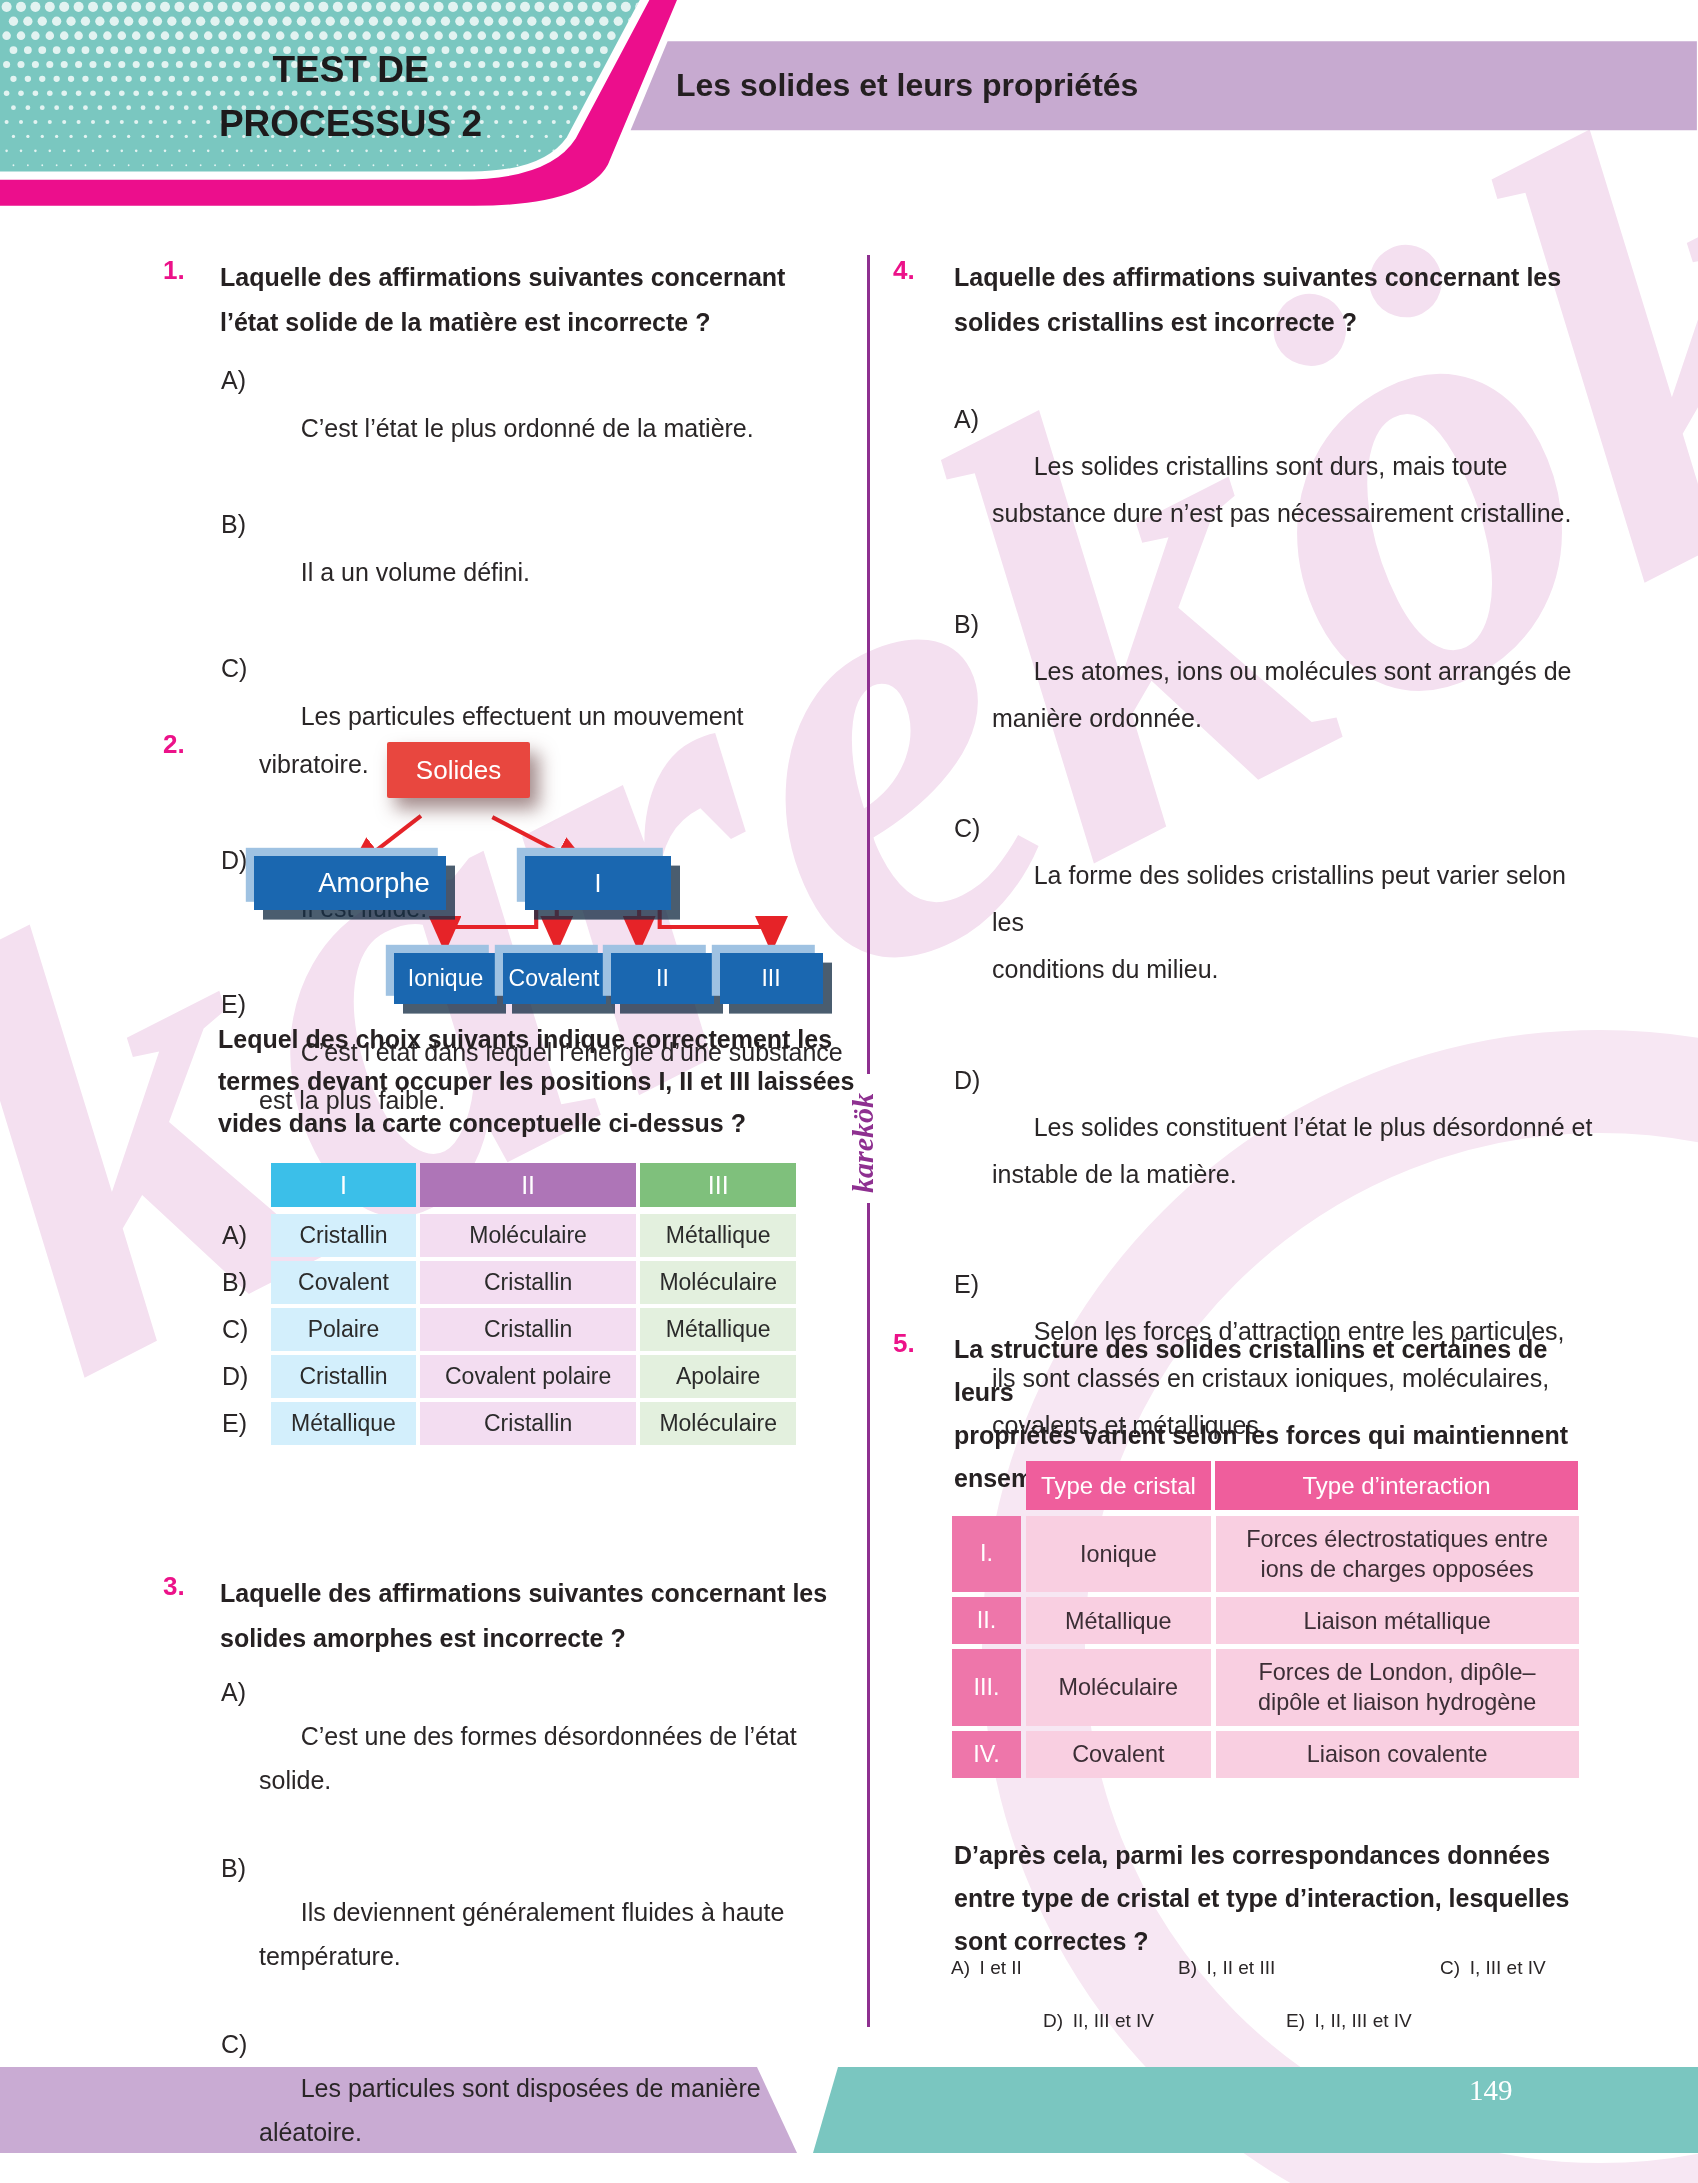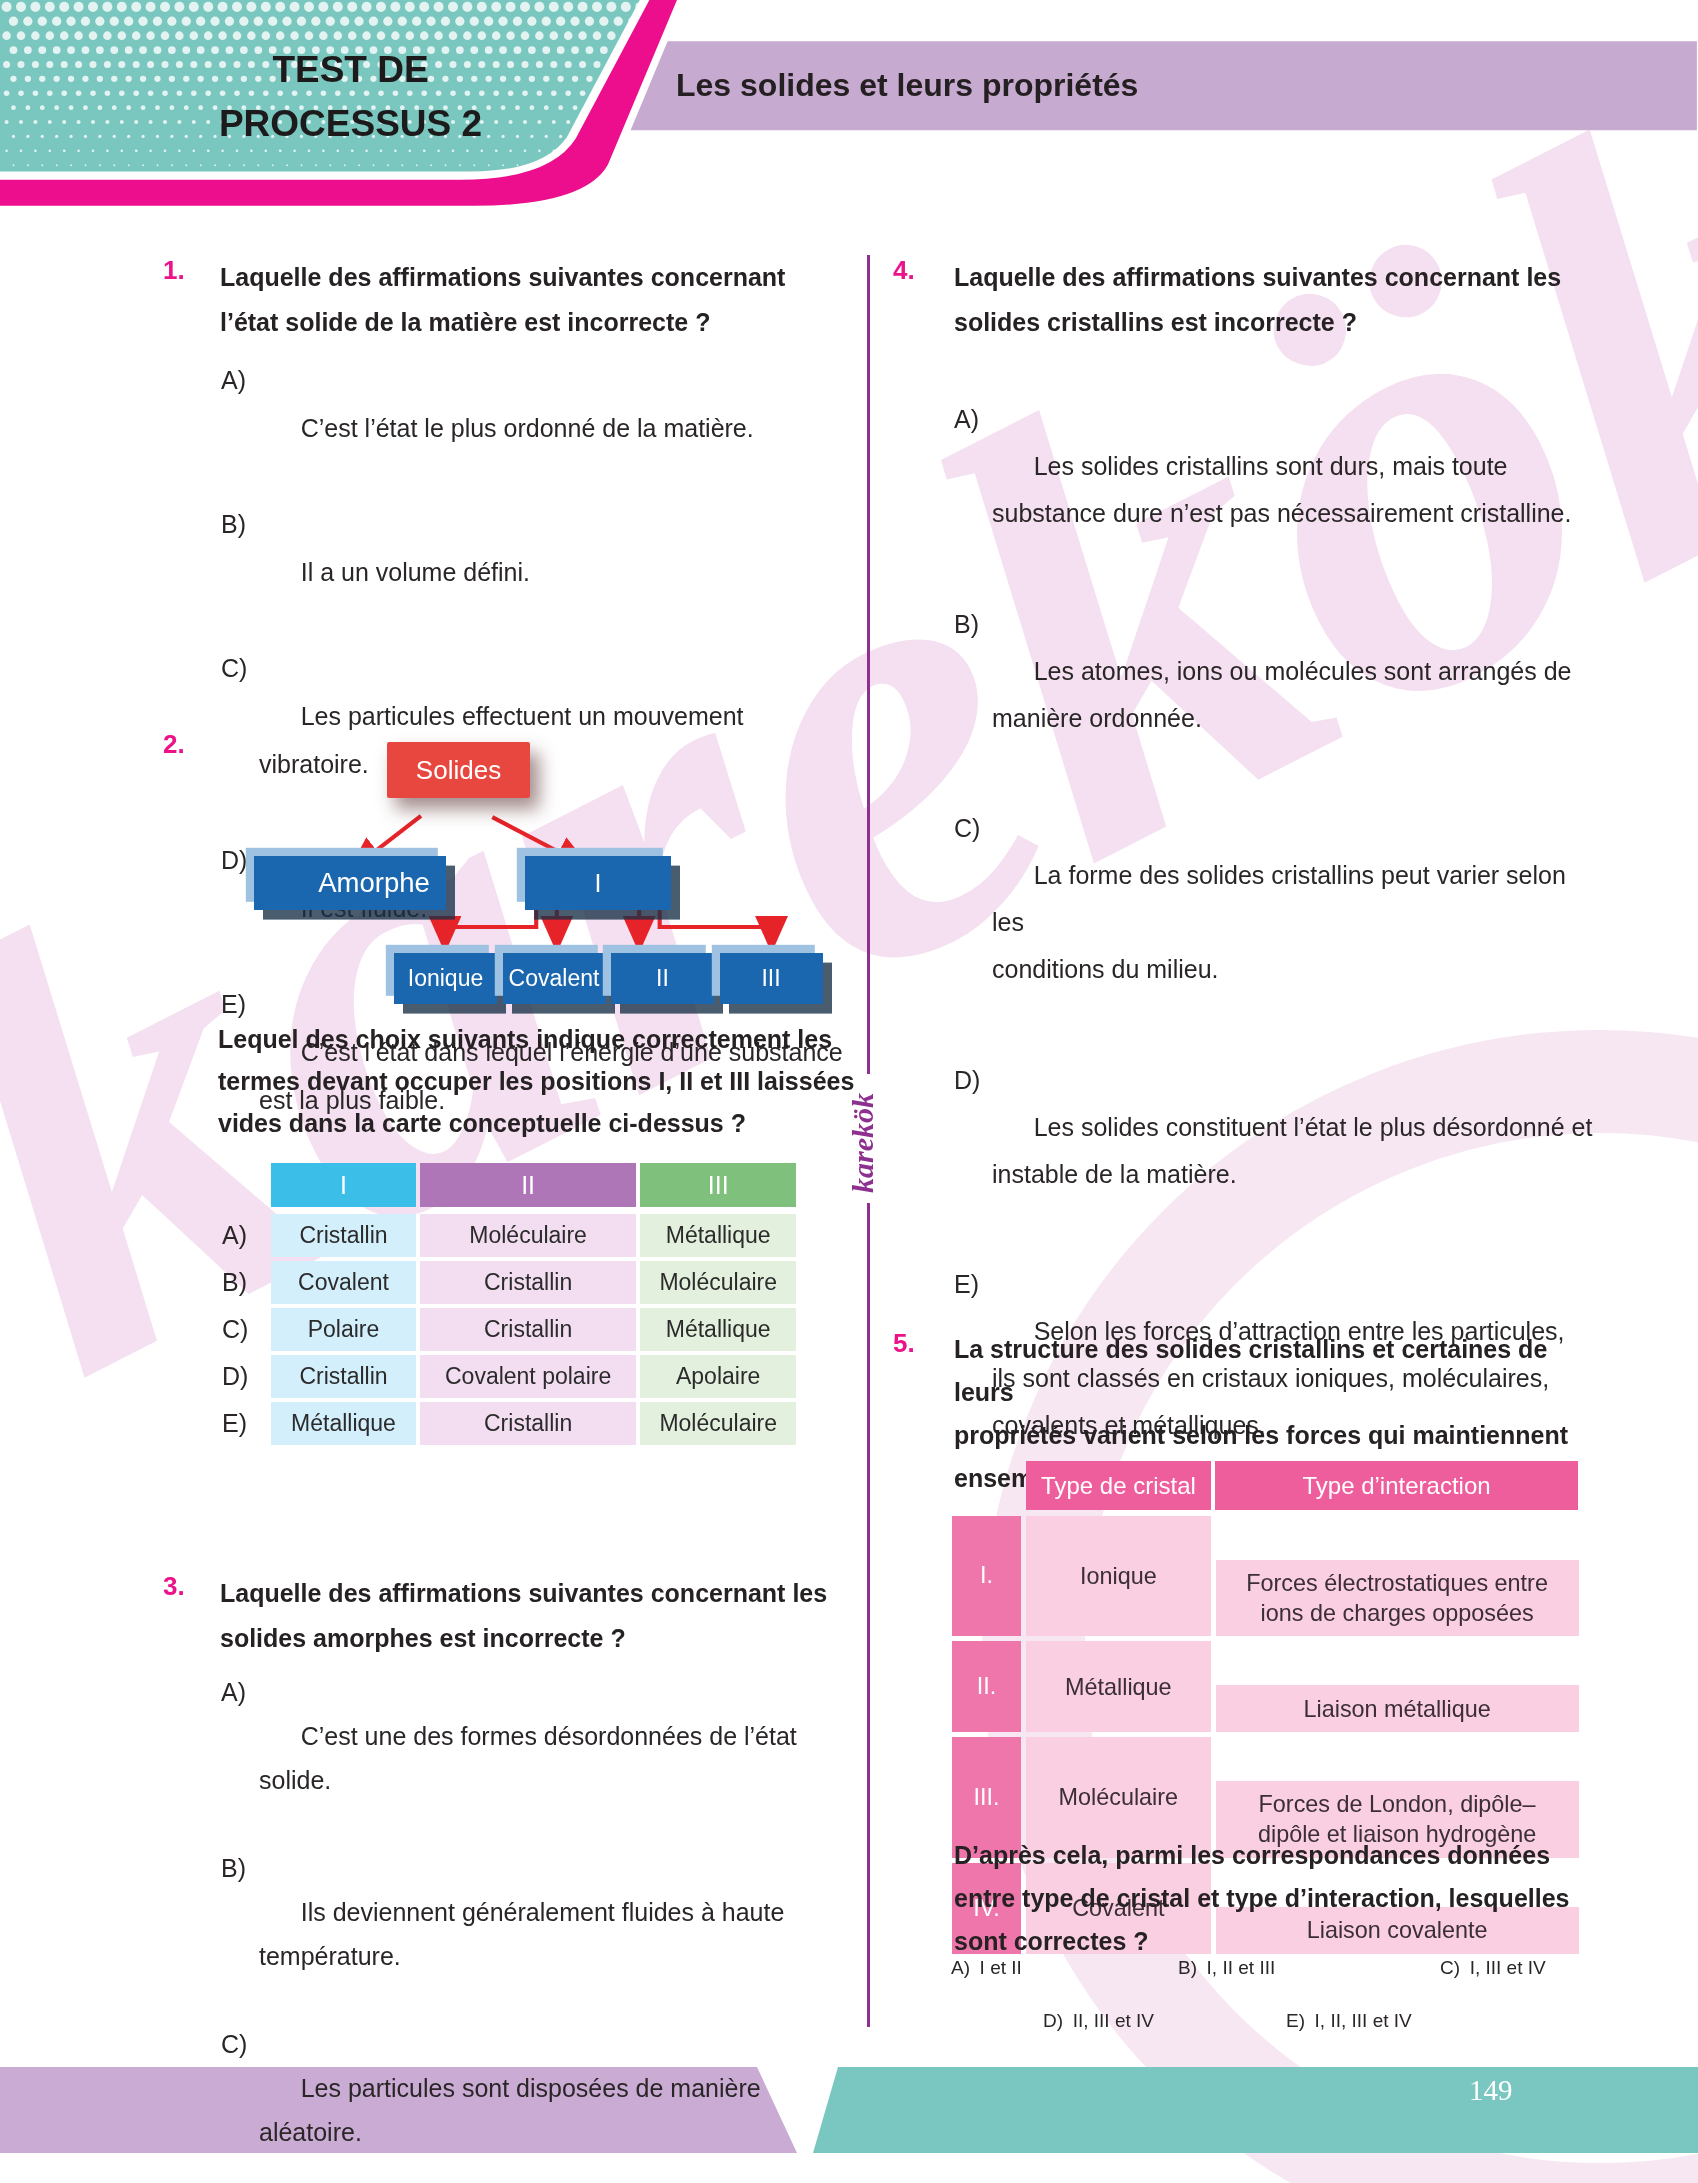--- a/index.html
+++ b/index.html
@@ -66,21 +66,21 @@
   .q5table{position:absolute;left:952px;top:1461px;z-index:3;}
   .q5hrow{position:relative;left:74px;display:flex;gap:4.1px;height:49px;margin-bottom:5.5px;
     font-size:24px;color:#fff;width:552px;}
   .q5hrow div{display:flex;align-items:center;justify-content:center;background:#ef5e9c;}
   .hw1{width:185px;} .hw2{width:363px;}
   .q5row{display:flex;gap:4.8px;margin-bottom:5.5px;font-size:23.4px;}
   .q5row .num{width:69px;background:#ee76aa;color:#fff;display:flex;align-items:center;
     justify-content:center;}
   .q5row .cell{background:#f9cfe1;color:#3b2e35;display:flex;align-items:center;
     justify-content:center;text-align:center;padding:8.2px 0;line-height:30px;white-space:pre-wrap;}
-  .q5row .crystal{width:185px;} .q5row .inter{width:363px;margin-top:44px;}
+  .q5row .crystal{width:185px;} .q5row .inter{width:363px;}
   
   .q5opt{position:absolute;font-size:19px;z-index:3;white-space:nowrap;}
   .q5opt .olab{margin-right:9.6px;}
 </style>
 </head>
 <body>
 
 <div class="wm-ring"></div>
 <div class="wm-text">karekök</div>
 

